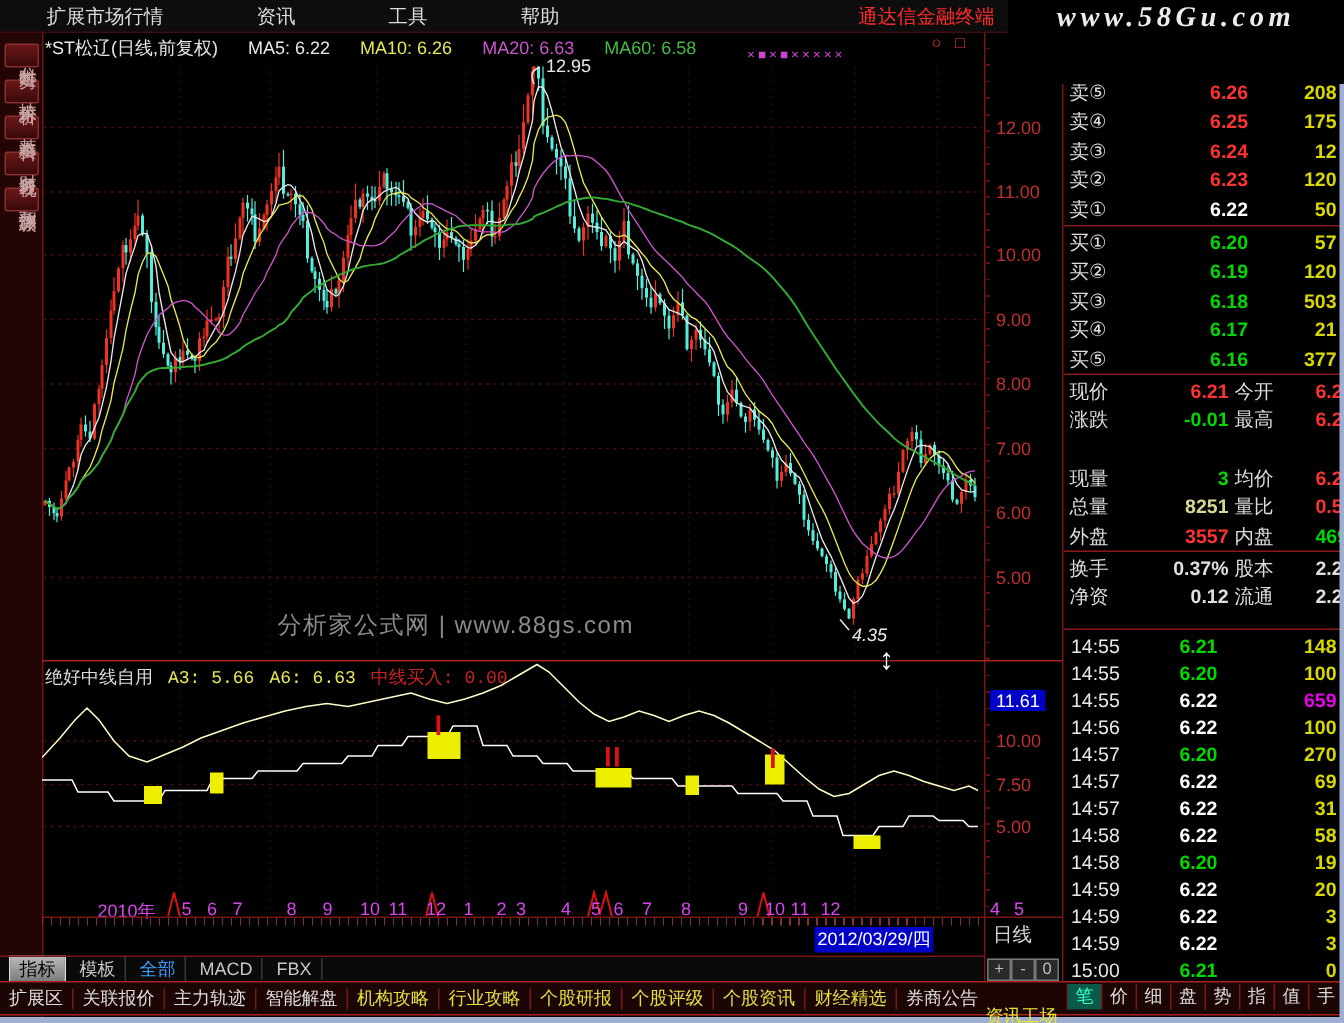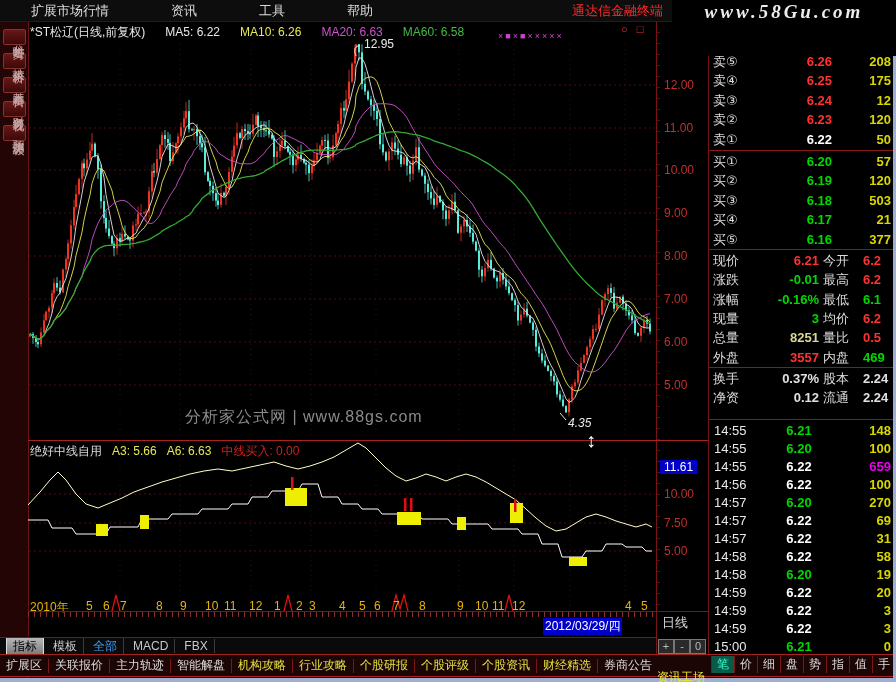--- a/index.html
+++ b/index.html
@@ -22,39 +22,39 @@
   .side-tab{width:21px;margin:8px auto 0 auto;padding:5px 0;background:linear-gradient(180deg,#6a1616,#3a0a0a);
             border:1px solid #8a3030;border-radius:2px;color:#c8a4a4;font-size:12px;line-height:13px;
             writing-mode:vertical-rl;text-orientation:upright;text-align:center;letter-spacing:1px;cursor:pointer;}
   
   .hline{background:#7a1515;height:1px;}
   .vline{background:#7a1515;width:1px;}
   
   #mtitle{left:30px;top:24px;font-size:12px;white-space:nowrap;z-index:5;}
   #mtitle .st{color:#e8e8e8;}
   #mtitle span{margin-right:10px;}
-  #ind-title{left:30px;top:443px;font-size:12px;white-space:nowrap;z-index:5;}
+  #ind-title{left:30px;top:443px;font-size:12px;white-space:nowrap;z-index:5;font-family:Liberation Mono, monospace;}
   #ind-title .t{color:#dcdcdc;margin-right:10px;}
   #ind-title .p{color:#e8e855;margin-right:10px;}
   #ind-title .sig{color:#cc2222;}
   #watermark{left:185px;top:407px;font-size:16px;color:#8a8a8a;letter-spacing:1px;z-index:4;}
   #peak-label{left:364px;top:37px;font-size:12px;color:#e8e8e8;z-index:5;}
   #low-label{left:568px;top:416px;font-size:12px;color:#e8e8e8;z-index:5;font-style:italic;}
   #magenta-markers{left:498px;top:31px;font-size:9px;color:#cc44cc;letter-spacing:2px;z-index:5;}
   #shape-markers{left:621px;top:23px;font-size:11px;color:#ee3333;letter-spacing:3px;z-index:5;}
   #size-cursor{left:586px;top:429px;font-size:20px;color:#fff;z-index:8;font-weight:bold;text-shadow:0 0 2px #000;}
   #scalecol-ticks{left:657px;top:21px;width:3px;height:590px;
      background:repeating-linear-gradient(180deg,#5a1010 0 1px,transparent 1px 11px);}
   #period-label{left:662px;top:614px;font-size:13px;color:#d8d8d8;z-index:5;}
   .zbtn{position:absolute;top:639px;width:14px;height:13px;background:#2a2a2a;border:1px solid #777;
         color:#bbb;font-size:11px;line-height:12px;text-align:center;cursor:pointer;}
   
   #ruler{left:28px;top:612px;width:628px;height:5px;
          background:repeating-linear-gradient(90deg,#883030 0 1px,transparent 1px 6px);}
-  .tl-label{position:absolute;top:599px;font-size:12px;color:#eab308;white-space:nowrap;}
+  .tl-label{position:absolute;top:599px;font-size:12px;color:#d946ef;white-space:nowrap;padding-left:35px;}
   #date-box{left:543px;top:618px;background:#0000c8;color:#fff;font-size:12px;padding:0 2px;z-index:6;}
   
   #tabsrow{left:0;top:638px;width:656px;height:16px;background:#0a0a0a;display:flex;align-items:center;
            font-size:12px;padding-left:6px;box-sizing:border-box;}
   #tabsrow .tab{padding:0 6px;margin-right:3px;color:#c8c8c8;border-right:1px solid #3a3a3a;cursor:pointer;}
   #tabsrow .sel{background:linear-gradient(180deg,#b8b8b8,#787878);color:#000;border:1px solid #ddd;}
   #tabsrow .blue{color:#3aa0ff;}
   
   #toolbar{left:0;top:654px;width:896px;height:23px;background:#1c0505;border-top:1px solid #a82222;
            border-bottom:1px solid #a82222;display:flex;align-items:center;font-size:12px;box-sizing:border-box;}
@@ -67,21 +67,21 @@
                 color:#dcdcdc;border-left:1px solid #7a1818;cursor:pointer;flex:0 0 auto;}
   #minitabs .sel{background:#0a5a4a;color:#33ffcc;}
   
   #quote{left:709px;top:21px;width:187px;height:633px;background:#000;overflow:hidden;font-size:13px;}
   .qrow{position:absolute;left:0;width:187px;height:17px;line-height:17px;white-space:nowrap;}
   .qrow .lab{position:absolute;left:4px;color:#dcdcdc;}
   .qrow .lab2{position:absolute;left:114px;color:#dcdcdc;}
   .qrow .pr{position:absolute;left:45px;width:78px;text-align:right;font-weight:bold;}
   .qrow .vol{position:absolute;right:5px;text-align:right;font-weight:bold;}
   .qrow .v1{position:absolute;left:40px;width:70px;text-align:right;font-weight:bold;}
-  .qrow .v2{position:absolute;left:154px;font-weight:bold;}
+  .qrow .v2{position:absolute;left:168px;font-weight:bold;}
   .qrow .tt{position:absolute;left:5px;color:#e8e8e8;}
   .qrow .tp{position:absolute;left:55px;width:70px;text-align:center;font-weight:bold;}
   .qsep{position:absolute;left:0;width:187px;height:1px;background:#8a1a1a;}
   .c-red{color:#ff3232;} .c-green{color:#00d800;} .c-white{color:#ffffff;}
   .c-yel{color:#d8d800;} .c-mag{color:#e800e8;} .c-gray{color:#d8d890;}
   
   #bstrip{left:0;top:678px;width:896px;height:4px;background:#a0aed2;}
   #rstrip{left:893px;top:56px;width:3px;height:622px;background:#a0aed2;}
   svg{position:absolute;}
 </style>
@@ -771,26 +771,20 @@
       <span class="v1 c-red">6.21</span>
       <span class="lab2">今开</span>
       <span class="v2 c-red">6.2</span>
     </div>
     <div class="qrow" style="top: 250.3px;">
       <span class="lab">涨跌</span>
       <span class="v1 c-green">-0.01</span>
       <span class="lab2">最高</span>
       <span class="v2 c-red">6.2</span>
     </div>
-    <div class="qrow" style="top: 269.6px;">
-      <span class="lab">涨幅</span>
-      <span class="v1 c-green">-0.16%</span>
-      <span class="lab2">最低</span>
-      <span class="v2 c-green">6.1</span>
-    </div>
     <div class="qrow" style="top: 288.9px;">
       <span class="lab">现量</span>
       <span class="v1 c-green">3</span>
       <span class="lab2">均价</span>
       <span class="v2 c-red">6.2</span>
     </div>
     <div class="qrow" style="top: 308.2px;">
       <span class="lab">总量</span>
       <span class="v1 c-gray">8251</span>
       <span class="lab2">量比</span>

